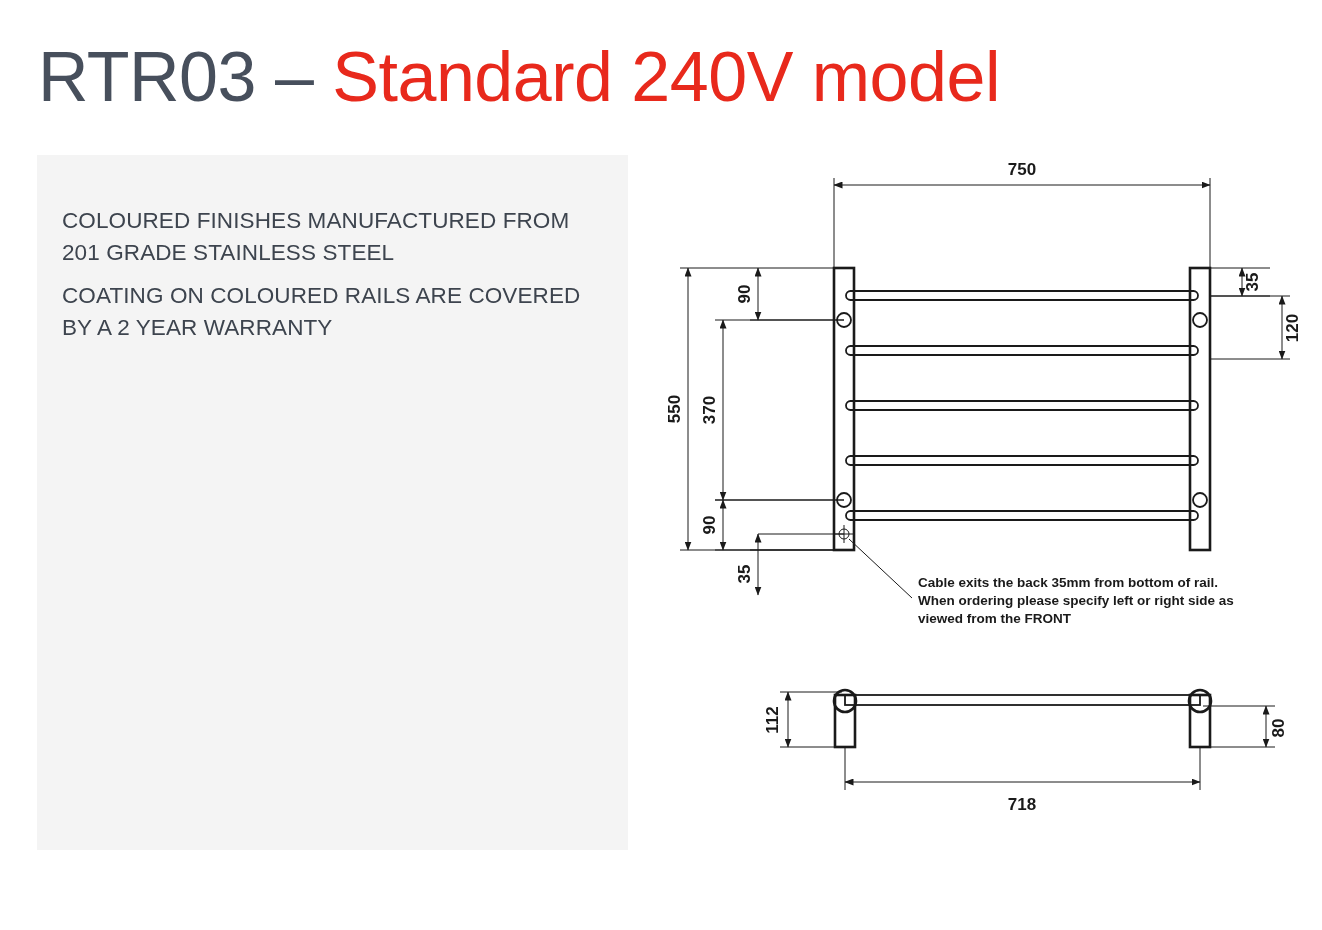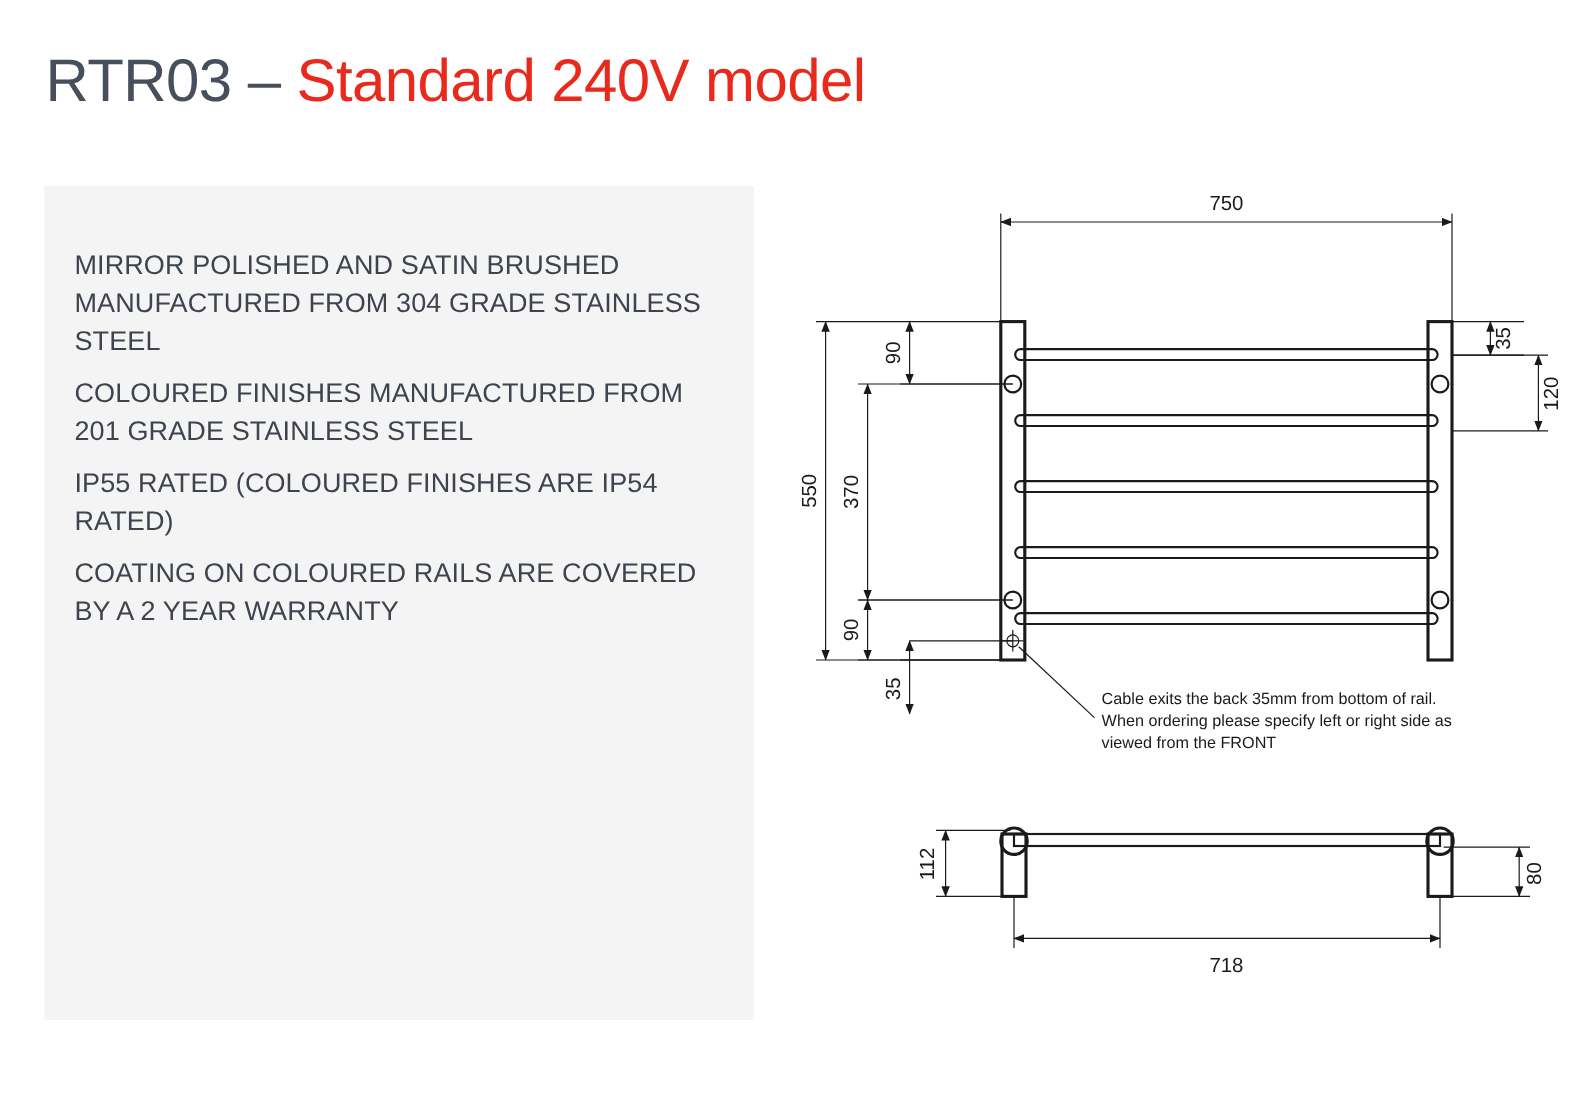--- a/index.html
+++ b/index.html
@@ -13,21 +13,21 @@
     position: relative;
     font-family: "Liberation Sans", sans-serif;
     overflow: hidden;
   }
 
   
   #title {
     position: absolute;
     left: 38px;
     top: 42px;
-    font-size: 50px;
+    font-size: 70px;
     font-weight: 400;
     letter-spacing: -0.5px;
     white-space: nowrap;
     line-height: 1.0;
   }
   #title .code { color: #474f5c; }
   #title .dash { color: #474f5c; }
   #title .sub  { color: #e8291c; }
 
   
@@ -53,20 +53,21 @@
     letter-spacing: 0.1px;
   }
 
   
   #drawing {
     position: absolute;
     left: 650px;
     top: 150px;
     width: 660px;
     height: 680px;
+    font-weight: bold;
   }
   #drawing svg { display: block; }
 
   .ln      { stroke: #1a1a1a; fill: none; }
   .thin    { stroke-width: 1; }
   .thick   { stroke-width: 2.6; }
   .med     { stroke-width: 1.8; }
   .dimtxt  {
     font-family: "Liberation Sans", sans-serif;
     font-size: 17px;
@@ -82,23 +83,21 @@
 <body>
 
 <div id="title">
   <span class="code">RTR03</span>
   <span class="dash">–</span>
   <span class="sub">Standard 240V model</span>
 </div>
 
 <div id="spec-panel">
   <div id="spec-list">
-    <div class="spec-item">MIRROR POLISHED AND SATIN BRUSHED MANUFACTURED FROM 304 GRADE STAINLESS STEEL</div>
     <div class="spec-item">COLOURED FINISHES MANUFACTURED FROM 201 GRADE STAINLESS STEEL</div>
-    <div class="spec-item">IP55 RATED (COLOURED FINISHES ARE IP54 RATED)</div>
     <div class="spec-item">COATING ON COLOURED RAILS ARE COVERED BY A 2 YEAR WARRANTY</div>
   </div>
 </div>
 
 <div id="drawing">
 <svg width="660" height="680" viewBox="0 0 660 680" xmlns="http://www.w3.org/2000/svg">
 
   <defs>
     <marker id="ahR" markerWidth="9" markerHeight="7" refX="8.5" refY="3.5" orient="auto" markerUnits="userSpaceOnUse">
       <path d="M0,0 L9,3.5 L0,7 Z" fill="#1a1a1a"></path>

